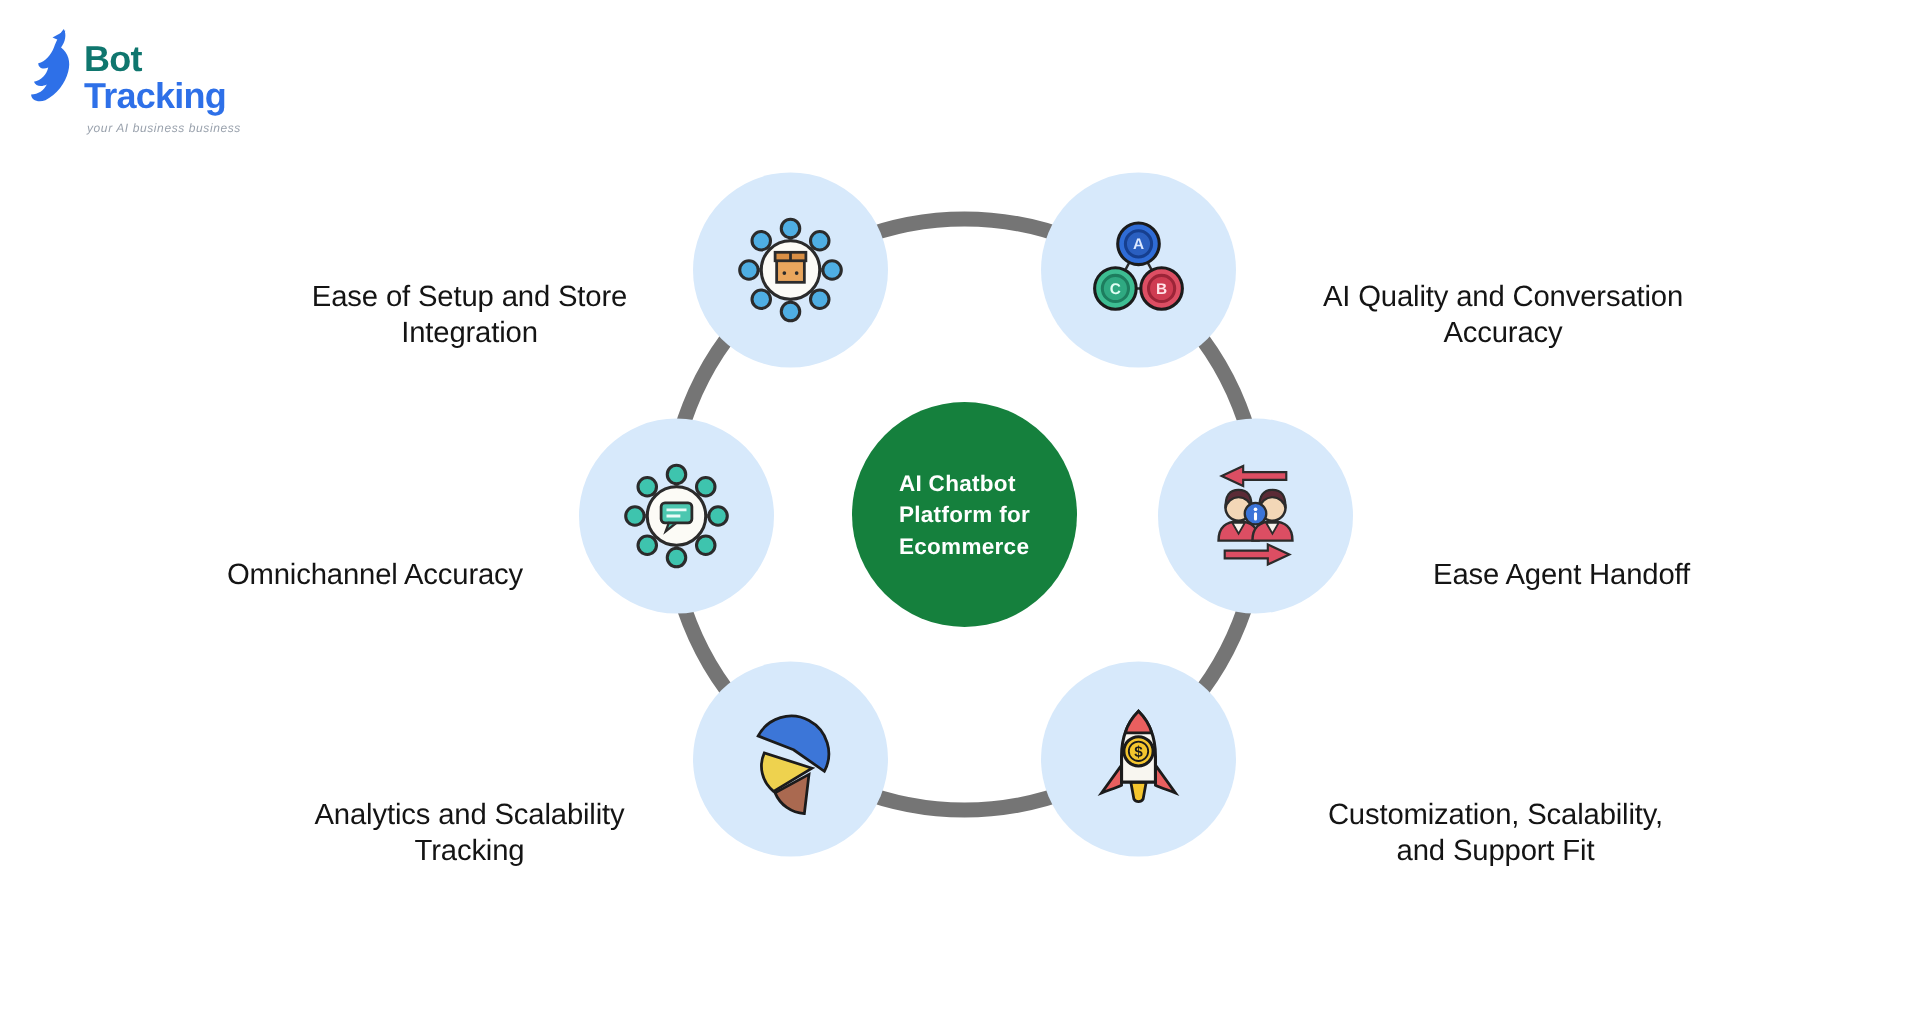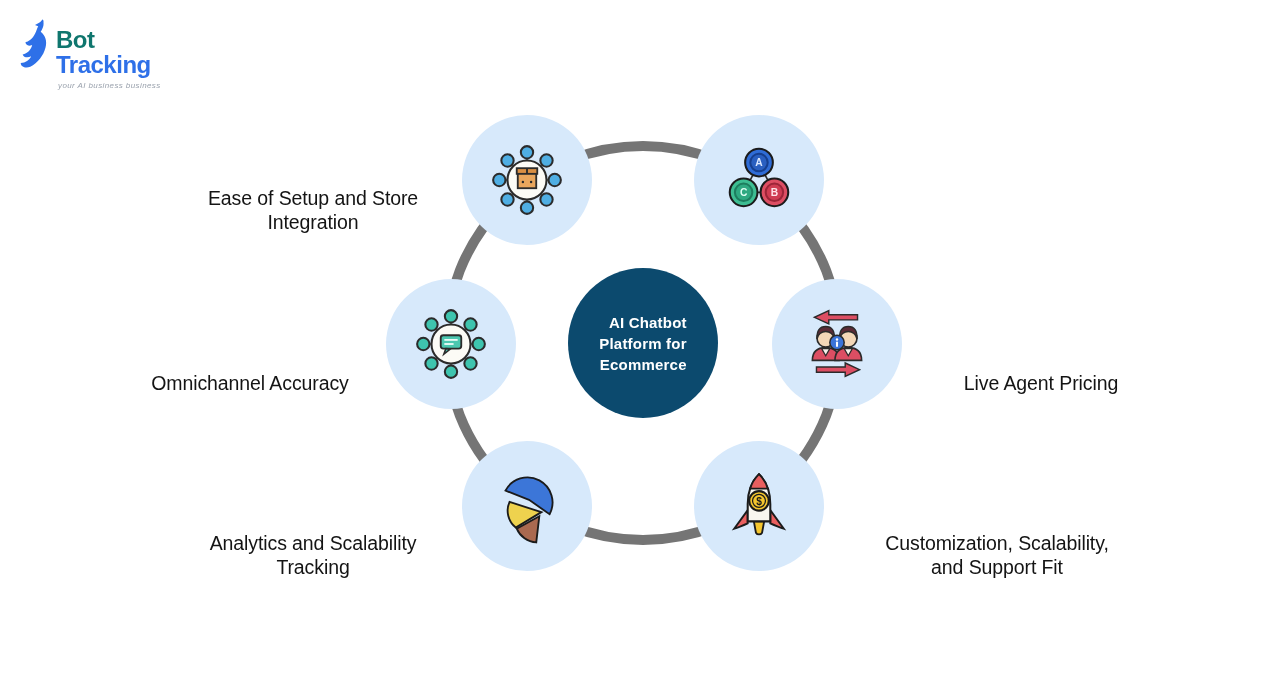--- a/index.html
+++ b/index.html
@@ -33,23 +33,23 @@
   .pos-tl { left: 462px; top: 115px; }
   .pos-tr { left: 694px; top: 115px; }
   .pos-ml { left: 386px; top: 279px; }
   .pos-mr { left: 772px; top: 279px; }
   .pos-bl { left: 462px; top: 441px; }
   .pos-br { left: 694px; top: 441px; }
 
   .hub {
     position: absolute; left: 568px; top: 268px;
     width: 150px; height: 150px; border-radius: 50%;
-    background: #0c4a6e;
+    background: #15803d;
     display: flex; align-items: center; justify-content: center;
-    text-align: right;
+    text-align: left;
   }
   .hub-label {
     color: #ffffff; font-weight: bold; font-size: 15px;
     line-height: 1.4; white-space: pre-line; letter-spacing: 0.2px;
   }
 
   
   .node-label {
     position: absolute; text-align: center;
     font-size: 19.5px; color: #141414; line-height: 24px;
@@ -125,20 +125,22 @@
       <circle cx="38" cy="21" r="8.5" fill="#2a5fc0" stroke="#163f8f" stroke-width="2"></circle>
       <text x="38" y="24.6" text-anchor="middle" font-family="Liberation Sans, sans-serif" font-size="10" font-weight="bold" fill="#dce8ff">A</text>
       <circle cx="53" cy="50" r="13.5" fill="#dd4e63" stroke="#1b1b1b" stroke-width="2"></circle>
       <circle cx="53" cy="50" r="8.5" fill="#cf3c52" stroke="#9c2538" stroke-width="2"></circle>
       <text x="53" y="53.6" text-anchor="middle" font-family="Liberation Sans, sans-serif" font-size="10" font-weight="bold" fill="#ffe3e8">B</text>
       <circle cx="23" cy="50" r="13.5" fill="#3dbd92" stroke="#1b1b1b" stroke-width="2"></circle>
       <circle cx="23" cy="50" r="8.5" fill="#2fa981" stroke="#1d7d5e" stroke-width="2"></circle>
       <text x="23" y="53.6" text-anchor="middle" font-family="Liberation Sans, sans-serif" font-size="10" font-weight="bold" fill="#e0fff4">C</text>
     </svg>
   </div>
+  <div class="node-label lbl-ai-quality">AI Quality and Conversation
+Accuracy</div>
 
   <div class="bubble pos-ml">
     <svg width="78" height="78" viewBox="0 0 76 76">
       <g stroke="#6b6b6b" stroke-width="2.6">
         <line x1="38" y1="38" x2="38" y2="12"></line>
           <line x1="38" y1="38" x2="56" y2="20"></line>
         <line x1="38" y1="38" x2="64" y2="38"></line>
           <line x1="38" y1="38" x2="56" y2="56"></line>
         <line x1="38" y1="38" x2="38" y2="64"></line>
           <line x1="38" y1="38" x2="20" y2="56"></line>
@@ -177,21 +179,21 @@
       <path d="M36,54 Q36,41.5 49,41.5 Q62,41.5 62,54 Z" fill="#dc4e63" stroke="#2b2b2b" stroke-width="1.6"></path>
       <path d="M45,42.5 L49,49.5 L53,42.5 Z" fill="#f7f3ec" stroke="#2b2b2b" stroke-width="1.2"></path>
       <circle cx="49" cy="32.5" r="8.5" fill="#f3d7b7" stroke="#2b2b2b" stroke-width="1.6"></circle>
       <path d="M40.6,33 A8.5,8.5 0 0 1 57.4,33 Q58,21 49,21 Q40,21 40.6,33 Z" fill="#5b2b36" stroke="#2b2b2b" stroke-width="1.4"></path>
 
       <circle cx="38" cy="36.5" r="7" fill="#3b74d8" stroke="#2b2b2b" stroke-width="1.5"></circle>
       <circle cx="38" cy="33.6" r="1.2" fill="#ffffff"></circle>
       <rect x="37" y="35.6" width="2" height="5.4" rx="1" fill="#ffffff"></rect>
     </svg>
   </div>
-  <div class="node-label lbl-live">Live Agent Pricing</div>
+  <div class="node-label lbl-live">Ease Agent Handoff</div>
 
   <div class="bubble pos-bl">
     <svg width="78" height="78" viewBox="0 0 76 76">
       <path d="M40,32 L17,23 A24,24 0 1 1 60,46 Z" fill="#3c76d8" stroke="#1b1b1b" stroke-width="1.8"></path>
       <path d="M52,44 L21,34 A21,21 0 0 0 27,59 Z" fill="#eed24e" stroke="#1b1b1b" stroke-width="1.8"></path>
       <path d="M50,48 L28,60 A22,22 0 0 0 47,73.5 Z" fill="#aa6950" stroke="#1b1b1b" stroke-width="1.8"></path>
     </svg>
   </div>
   <div class="node-label lbl-analytics">Analytics and Scalability
 Tracking</div>

